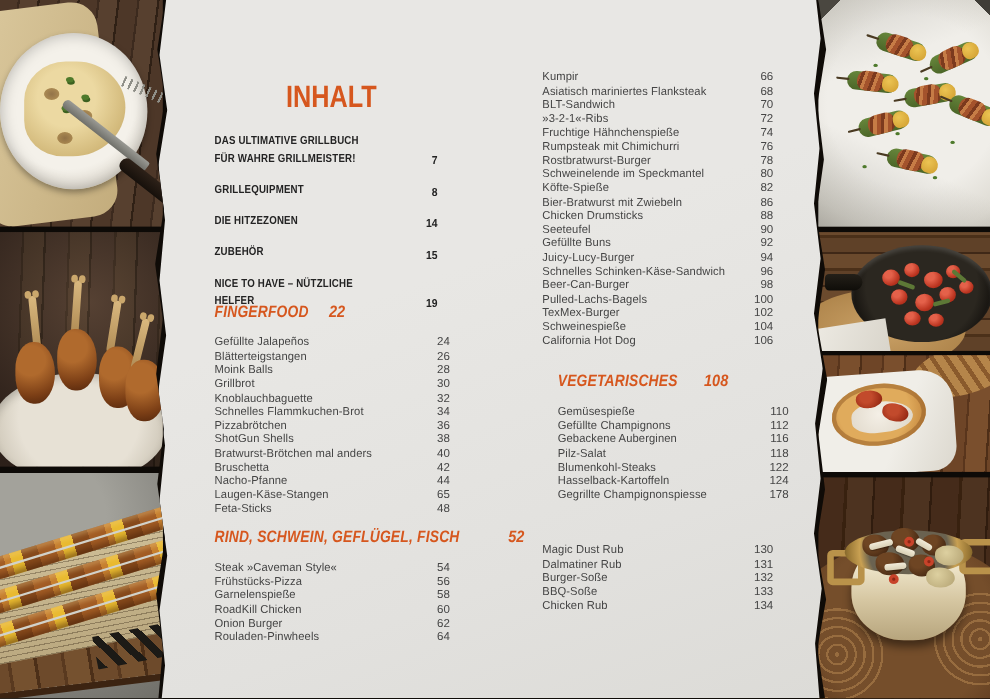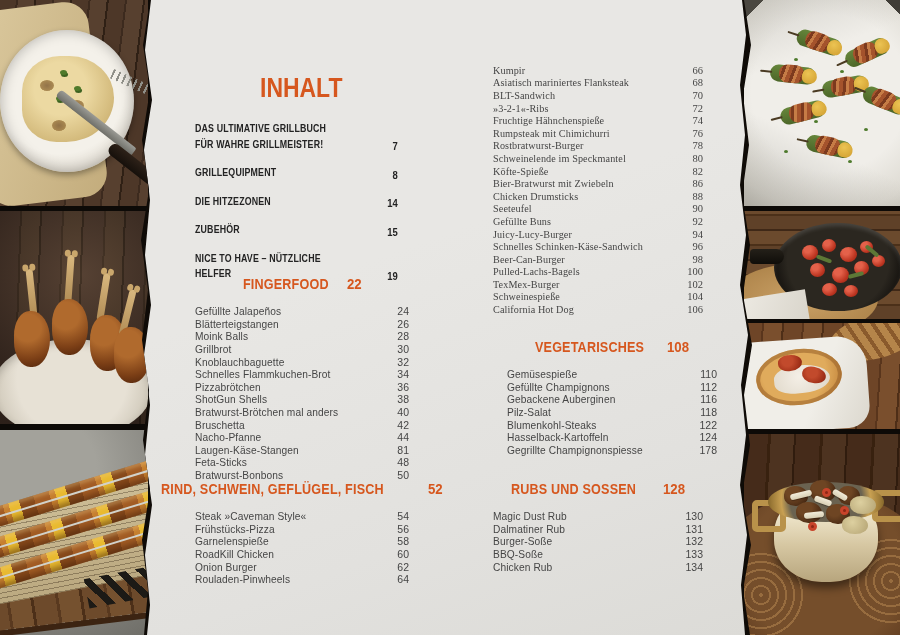--- a/index.html
+++ b/index.html
@@ -130,21 +130,21 @@
   
   #title{left:116px;top:72px;font-size:28px;font-weight:bold;color:#d6571e;
     letter-spacing:0;transform:scaleX(.82);transform-origin:left top;white-space:nowrap;}
   #front-matter{left:51px;top:121px;width:203px;}
   .fm-row{display:flex;justify-content:space-between;align-items:flex-end;margin-bottom:13px;}
   .fm-label{font-size:10.5px;font-weight:bold;color:#232323;line-height:15.5px;white-space:pre-line;
     transform:scaleX(.84);transform-origin:left bottom;letter-spacing:.2px;}
   .fm-page{font-size:10.5px;font-weight:bold;color:#232323;transform:scaleX(.9);transform-origin:right bottom;}
 
   .toc-section{position:absolute;}
-  .sec-head{display:flex;justify-content:center;align-items:flex-start;height:16px;}
+  .sec-head{display:flex;justify-content:flex-start;align-items:flex-start;height:16px;font-style:italic;}
   .sec-title{font-size:15px;font-weight:bold;color:#d6571e;line-height:16px;white-space:nowrap;
     transform:scaleX(.84);transform-origin:left top;letter-spacing:.2px;}
   .sec-page{font-size:15px;font-weight:bold;color:#d6571e;line-height:16px;
     transform:scaleX(.88);transform-origin:right top;}
   .entries{margin-top:13px;}
   .row{display:flex;justify-content:space-between;align-items:center;height:12.6px;}
   .et{font-size:10.5px;color:#454545;letter-spacing:.1px;white-space:nowrap;
       transform:scaleX(.97);transform-origin:left center;}
   .ep{font-size:10.5px;color:#454545;}
 </style>
@@ -376,32 +376,28 @@
             <span class="ep">42</span>
           </div>
 
           <div class="row">
             <span class="et">Nacho-Pfanne</span>
             <span class="ep">44</span>
           </div>
 
           <div class="row">
             <span class="et">Laugen-Käse-Stangen</span>
-            <span class="ep">81</span>
+            <span class="ep">65</span>
           </div>
 
           <div class="row">
             <span class="et">Feta-Sticks</span>
             <span class="ep">48</span>
           </div>
 
-          <div class="row">
-            <span class="et">Bratwurst-Bonbons</span>
-            <span class="ep">50</span>
-          </div>
         </div>
     </div>
 
     <div class="toc-section" style="left:51px;top:481px;width:214px;">
       <div class="sec-head">
         <span class="sec-title">RIND, SCHWEIN, GEFLÜGEL, FISCH</span>
         <span class="sec-page">52</span>
       </div>
       <div class="entries">
 
@@ -430,21 +426,21 @@
             <span class="ep">62</span>
           </div>
 
           <div class="row">
             <span class="et">Rouladen-Pinwheels</span>
             <span class="ep">64</span>
           </div>
         </div>
     </div>
 
-    <div class="toc-section" style="left:349px;top:64px;width:210px;font-family:Liberation Serif, serif;">
+    <div class="toc-section" style="left:349px;top:64px;width:210px;">
       <div class="entries" style="margin-top:0;">
 
           <div class="row">
             <span class="et">Kumpir</span>
             <span class="ep">66</span>
           </div>
 
           <div class="row">
             <span class="et">Asiatisch mariniertes Flanksteak</span>
             <span class="ep">68</span>
@@ -583,24 +579,20 @@
           </div>
 
           <div class="row">
             <span class="et">Gegrillte Champignonspiesse</span>
             <span class="ep">178</span>
           </div>
         </div>
     </div>
 
     <div class="toc-section" style="left:349px;top:481px;width:210px;">
-      <div class="sec-head">
-        <span class="sec-title">RUBS UND SOSSEN</span>
-        <span class="sec-page">128</span>
-      </div>
       <div class="entries">
 
           <div class="row">
             <span class="et">Magic Dust Rub</span>
             <span class="ep">130</span>
           </div>
 
           <div class="row">
             <span class="et">Dalmatiner Rub</span>
             <span class="ep">131</span>

